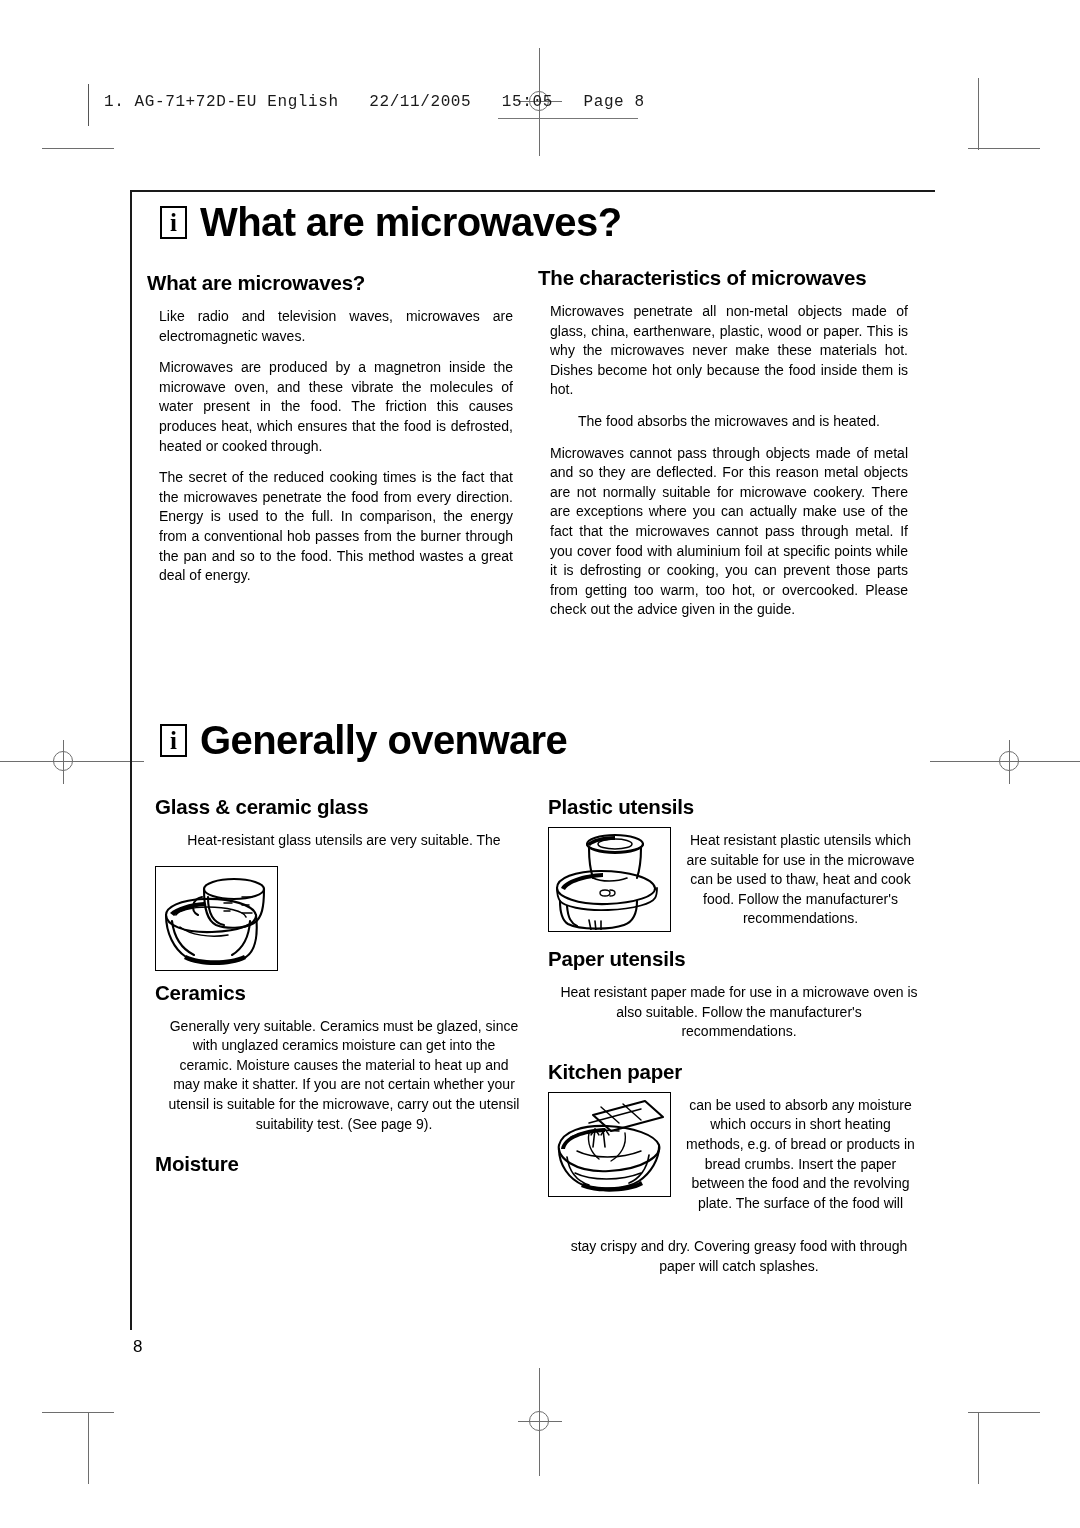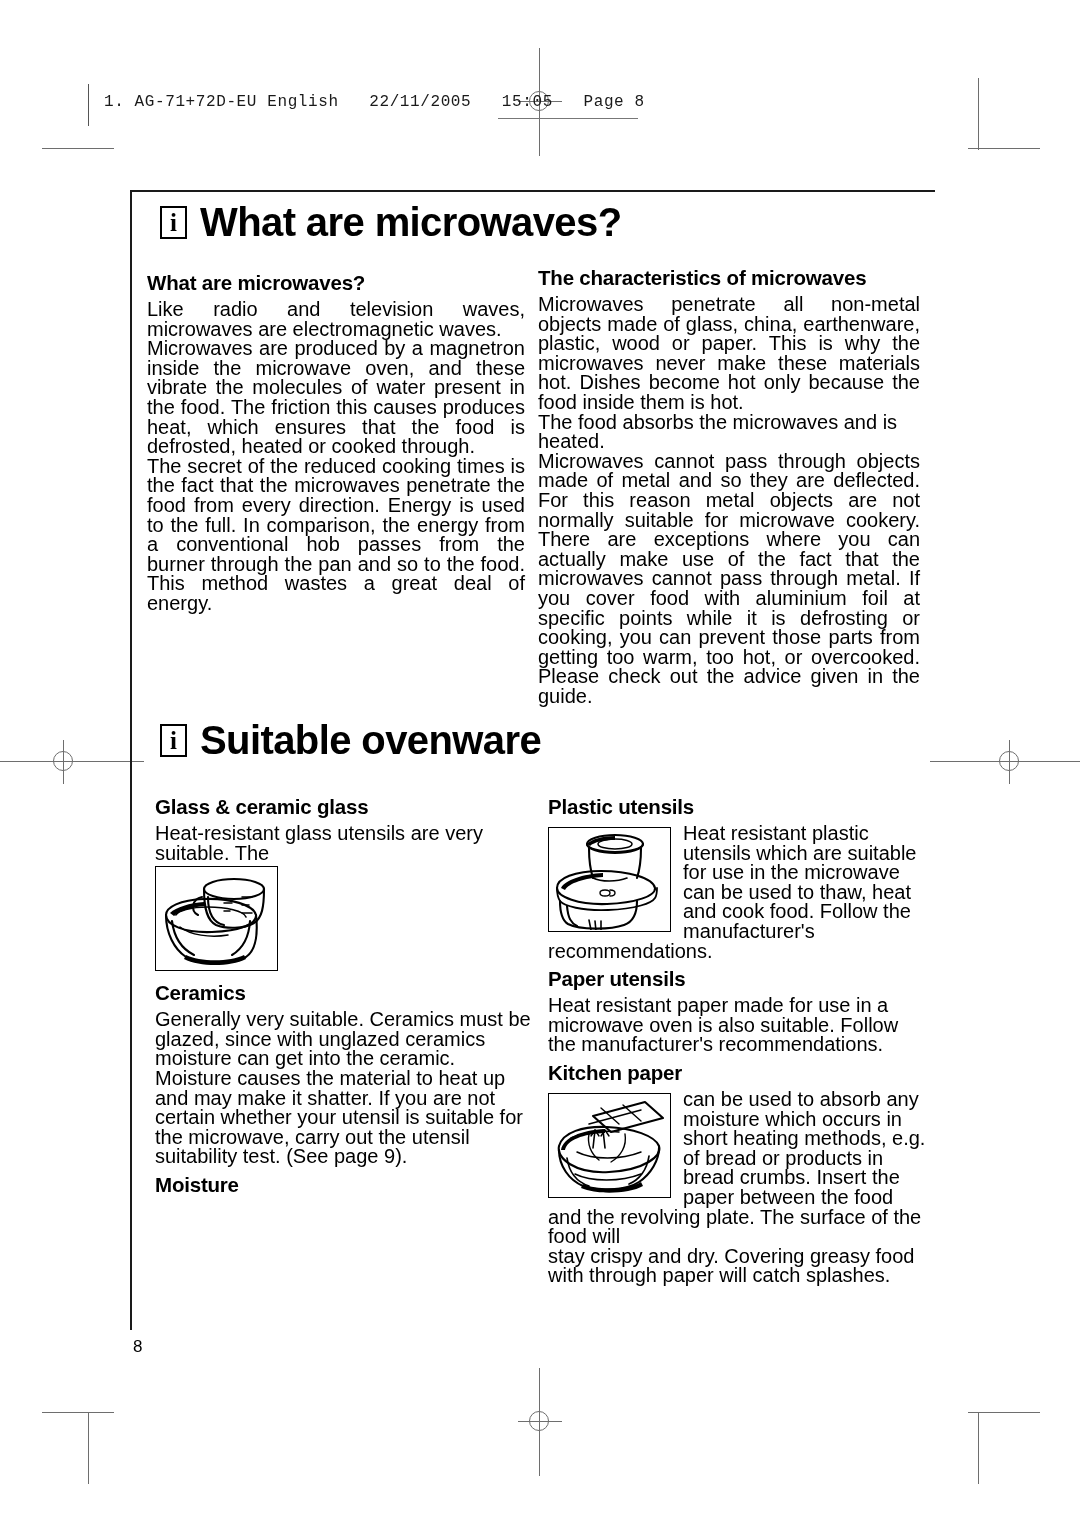--- a/index.html
+++ b/index.html
@@ -30,23 +30,23 @@
   .banner{position:absolute;display:flex;align-items:center;gap:13px;}
   .ibox{width:27px;height:33px;border:2px solid #000;box-sizing:border-box;
         display:flex;align-items:center;justify-content:center;
         font-family:"Liberation Serif", serif;font-weight:700;font-size:25px;line-height:1;}
   .banner h1{margin:0;font-size:40px;font-weight:700;letter-spacing:-.6px;
              font-family:"Liberation Sans", sans-serif;}
 
   
   .col{position:absolute;}
   h2{margin:0 0 5px 0;font-size:20.5px;font-weight:700;letter-spacing:-.2px;}
-  p{margin:0;font-size:20px;line-height:19.6px;text-align:justify;
+  p{margin:12px;font-size:14px;line-height:19.6px;text-align:justify;
     -webkit-hyphens:none;hyphens:none;}
-  p.ragged{text-align:left;}
+  p.ragged{text-align:center;}
   .gap{height:6px;}
 
   
   .fig{border:1.5px solid #000;background:#fff;box-sizing:border-box;
        float:left;margin:3px 12px 4px 0;}
   .fig svg{display:block;}
   .clear{clear:both;}
 
   .pageno{position:absolute;left:133px;top:1337px;font-size:17px;}
 </style>
@@ -103,21 +103,21 @@
 
 <div class="col" style="left:538px;top:266px;width:382px;">
   <h2>The characteristics of microwaves</h2>
   <p>Microwaves penetrate all non-metal objects made of glass, china, earthenware, plastic, wood or paper. This is why the microwaves never make these materials hot. Dishes become hot only because the food inside them is hot.</p>
   <p class="ragged">The food absorbs the microwaves and is heated.</p>
   <p>Microwaves cannot pass through objects made of metal and so they are deflected. For this reason metal objects are not normally suitable for microwave cookery. There are exceptions where you can actually make use of the fact that the microwaves cannot pass through metal. If you cover food with aluminium foil at specific points while it is defrosting or cooking, you can prevent those parts from getting too warm, too hot, or overcooked. Please check out the advice given in the guide.</p>
 </div>
 
 <div class="banner" style="left:160px;top:718px;">
   <div class="ibox">i</div>
-  <h1>Suitable ovenware</h1>
+  <h1>Generally ovenware</h1>
 </div>
 
 <div class="col" style="left:155px;top:795px;width:378px;">
 
   <h2>Glass &amp; ceramic glass</h2>
   <p class="ragged">Heat-resistant glass utensils are very suitable. The</p>
 
   <div class="fig" style="width:123px;height:105px;">
     <svg width="120" height="102" viewBox="0 0 120 102">
       <g fill="none" stroke="#000" stroke-width="2.1" stroke-linejoin="round" stroke-linecap="round">

